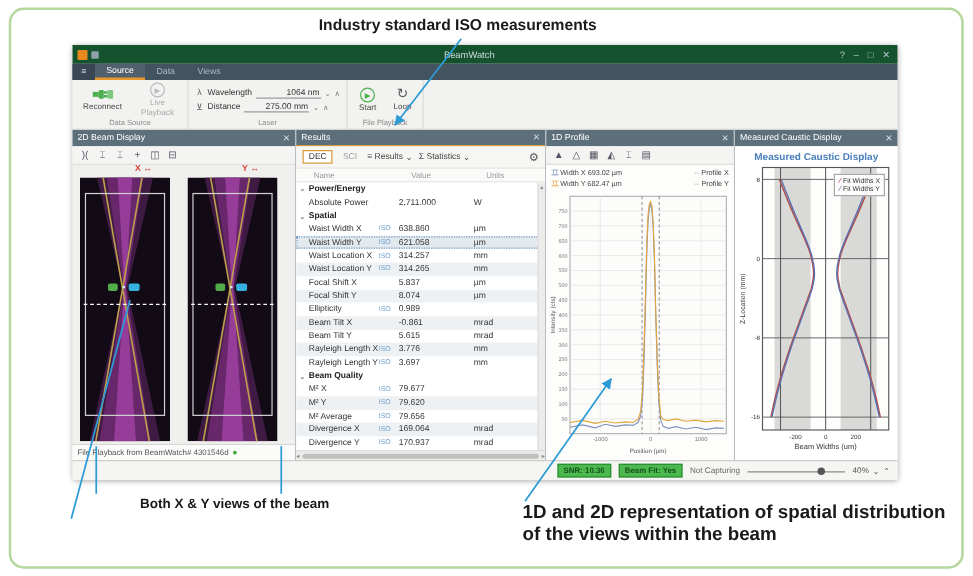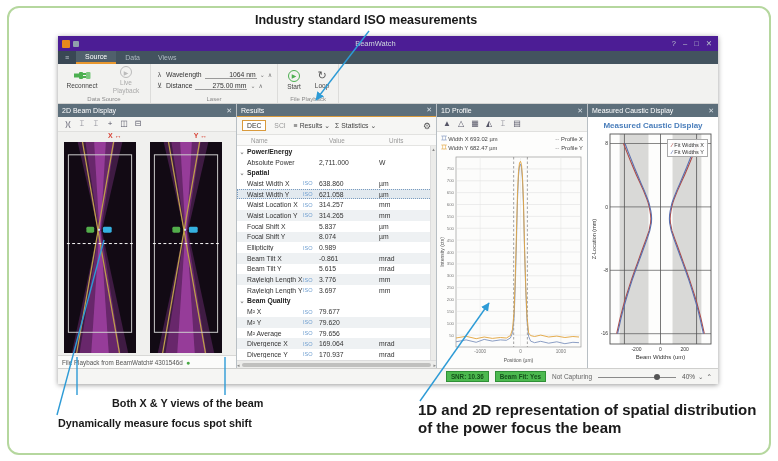--- a/index.html
+++ b/index.html
@@ -18,21 +18,21 @@
   .ann-fs{left:58px;top:417px;font-size:10.8px;}
   .ann-dist{left:418px;top:401px;font-size:15px;line-height:1.2;}
 
   
   #callouts{position:absolute;left:0;top:0;width:778px;height:461px;z-index:25;pointer-events:none;}
 
   
   .app{position:absolute;left:58px;top:36px;width:660px;height:348px;background:#f1f1ef;
        box-shadow:0 1px 5px rgba(0,0,0,.4);font-size:7px;color:#333;}
 
-  .titlebar{position:absolute;left:0;top:0;right:0;height:15px;background:#4c1d95;display:flex;align-items:center;}
+  .titlebar{position:absolute;left:0;top:0;right:0;height:15px;background:#14532d;display:flex;align-items:center;}
   .app-sq{width:8px;height:8px;background:#e8891d;margin-left:4px;border-radius:1px;}
   .qa-sq{width:6px;height:6px;background:#8fa0ac;margin-left:3px;border-radius:1px;}
   .t-title{flex:1;text-align:center;color:#cfd8de;font-size:7.5px;}
   .t-ctrls{display:flex;gap:7px;margin-right:6px;color:#b9c4cc;font-size:7.5px;}
   .t-ctrls span{cursor:default;}
 
   .tabsrow{position:absolute;left:0;top:15px;right:0;height:13px;background:#43535f;display:flex;align-items:stretch;}
   .filetab{width:18px;background:#394754;color:#c2ccd3;display:flex;align-items:center;justify-content:center;font-size:7px;}
   .tab{padding:0 9px;display:flex;align-items:center;color:#aeb9c1;font-size:7px;}
   .tab.active{background:#50606c;color:#fff;border-bottom:2px solid #e8972e;}
@@ -546,24 +546,23 @@
       <span class="sb-zoom">
         <span>40%</span>
         <span>⌄</span>
         <span>⌃</span>
       </span>
     </div>
   </div>
 
   <div class="ann ann-bv">Both X &amp; Y views of the beam</div>
   <div class="ann ann-top">Industry standard ISO measurements</div>
-  <div class="ann ann-fs">Dynamically measure focus spot shift</div>
   <div class="ann ann-dist">
     <div>1D and 2D representation of spatial distribution</div>
-    <div>of the power focus the beam</div>
+    <div>of the views within the beam</div>
   </div>
 
   <svg id="callouts">
     <defs>
       <marker id="ah" markerWidth="7" markerHeight="7" refX="5.5" refY="3" orient="auto">
         <path d="M0,0 L6,3 L0,6 z" fill="#2d9bd6"></path>
       </marker>
     </defs>
     <line x1="369" y1="31" x2="316" y2="100" stroke="#2d9bd6" stroke-width="1.4" marker-end="url(#ah)"></line>
     <line x1="77" y1="357" x2="77" y2="395" stroke="#2d9bd6" stroke-width="1.4"></line>

